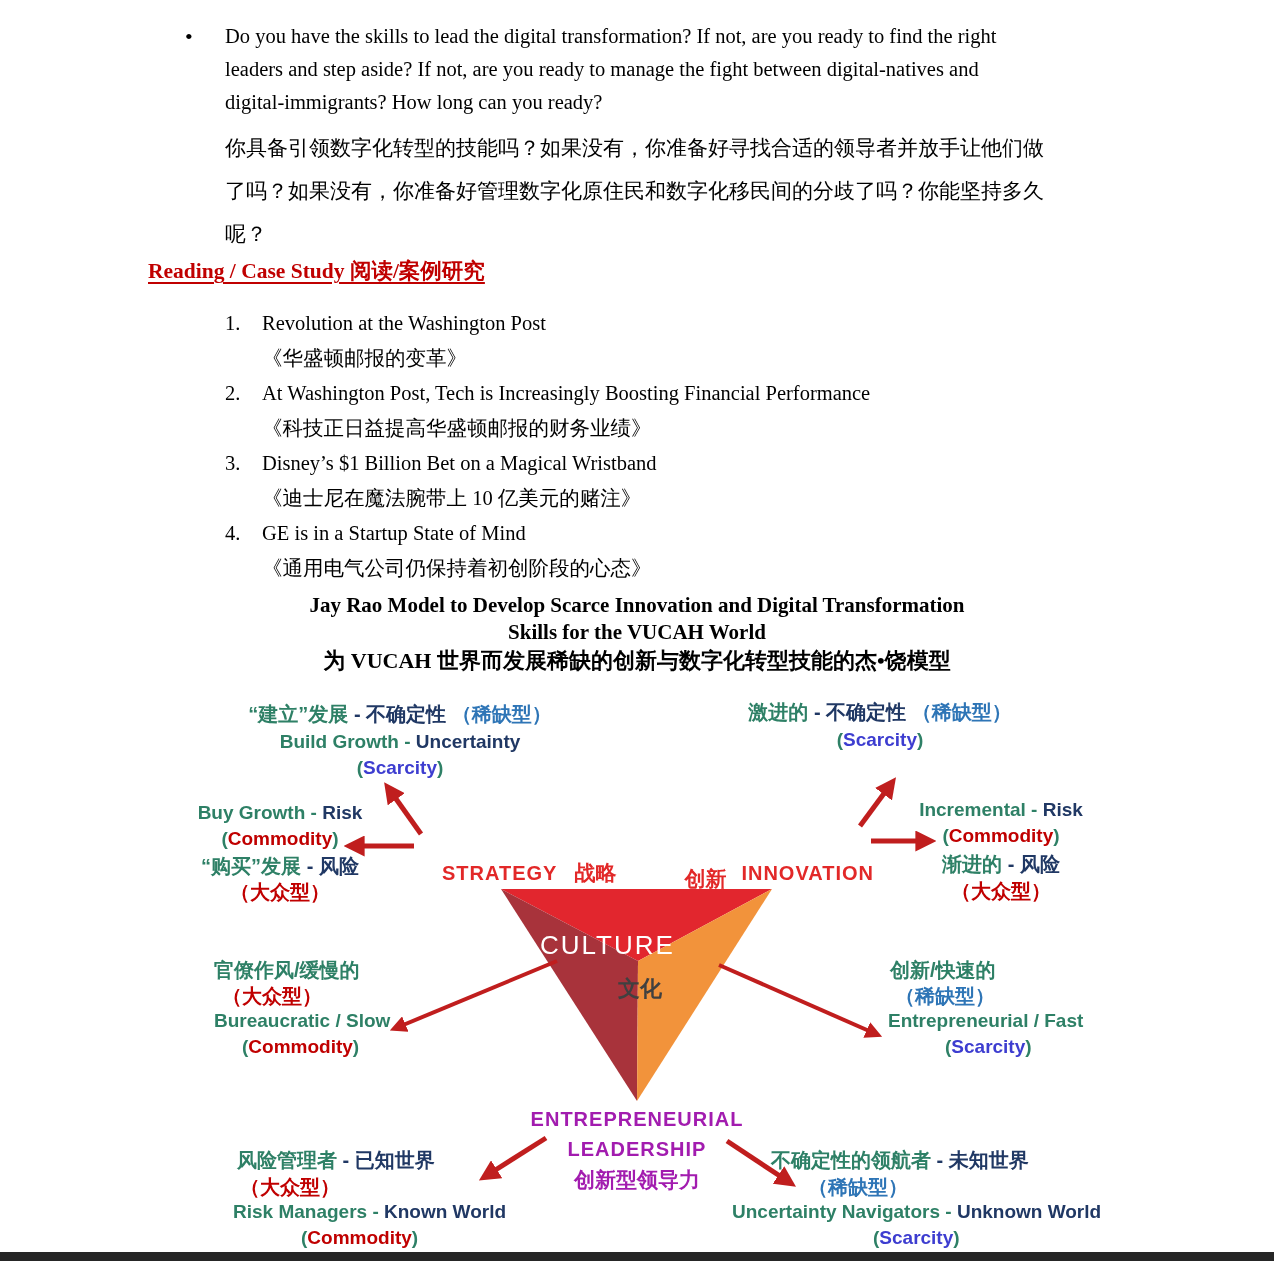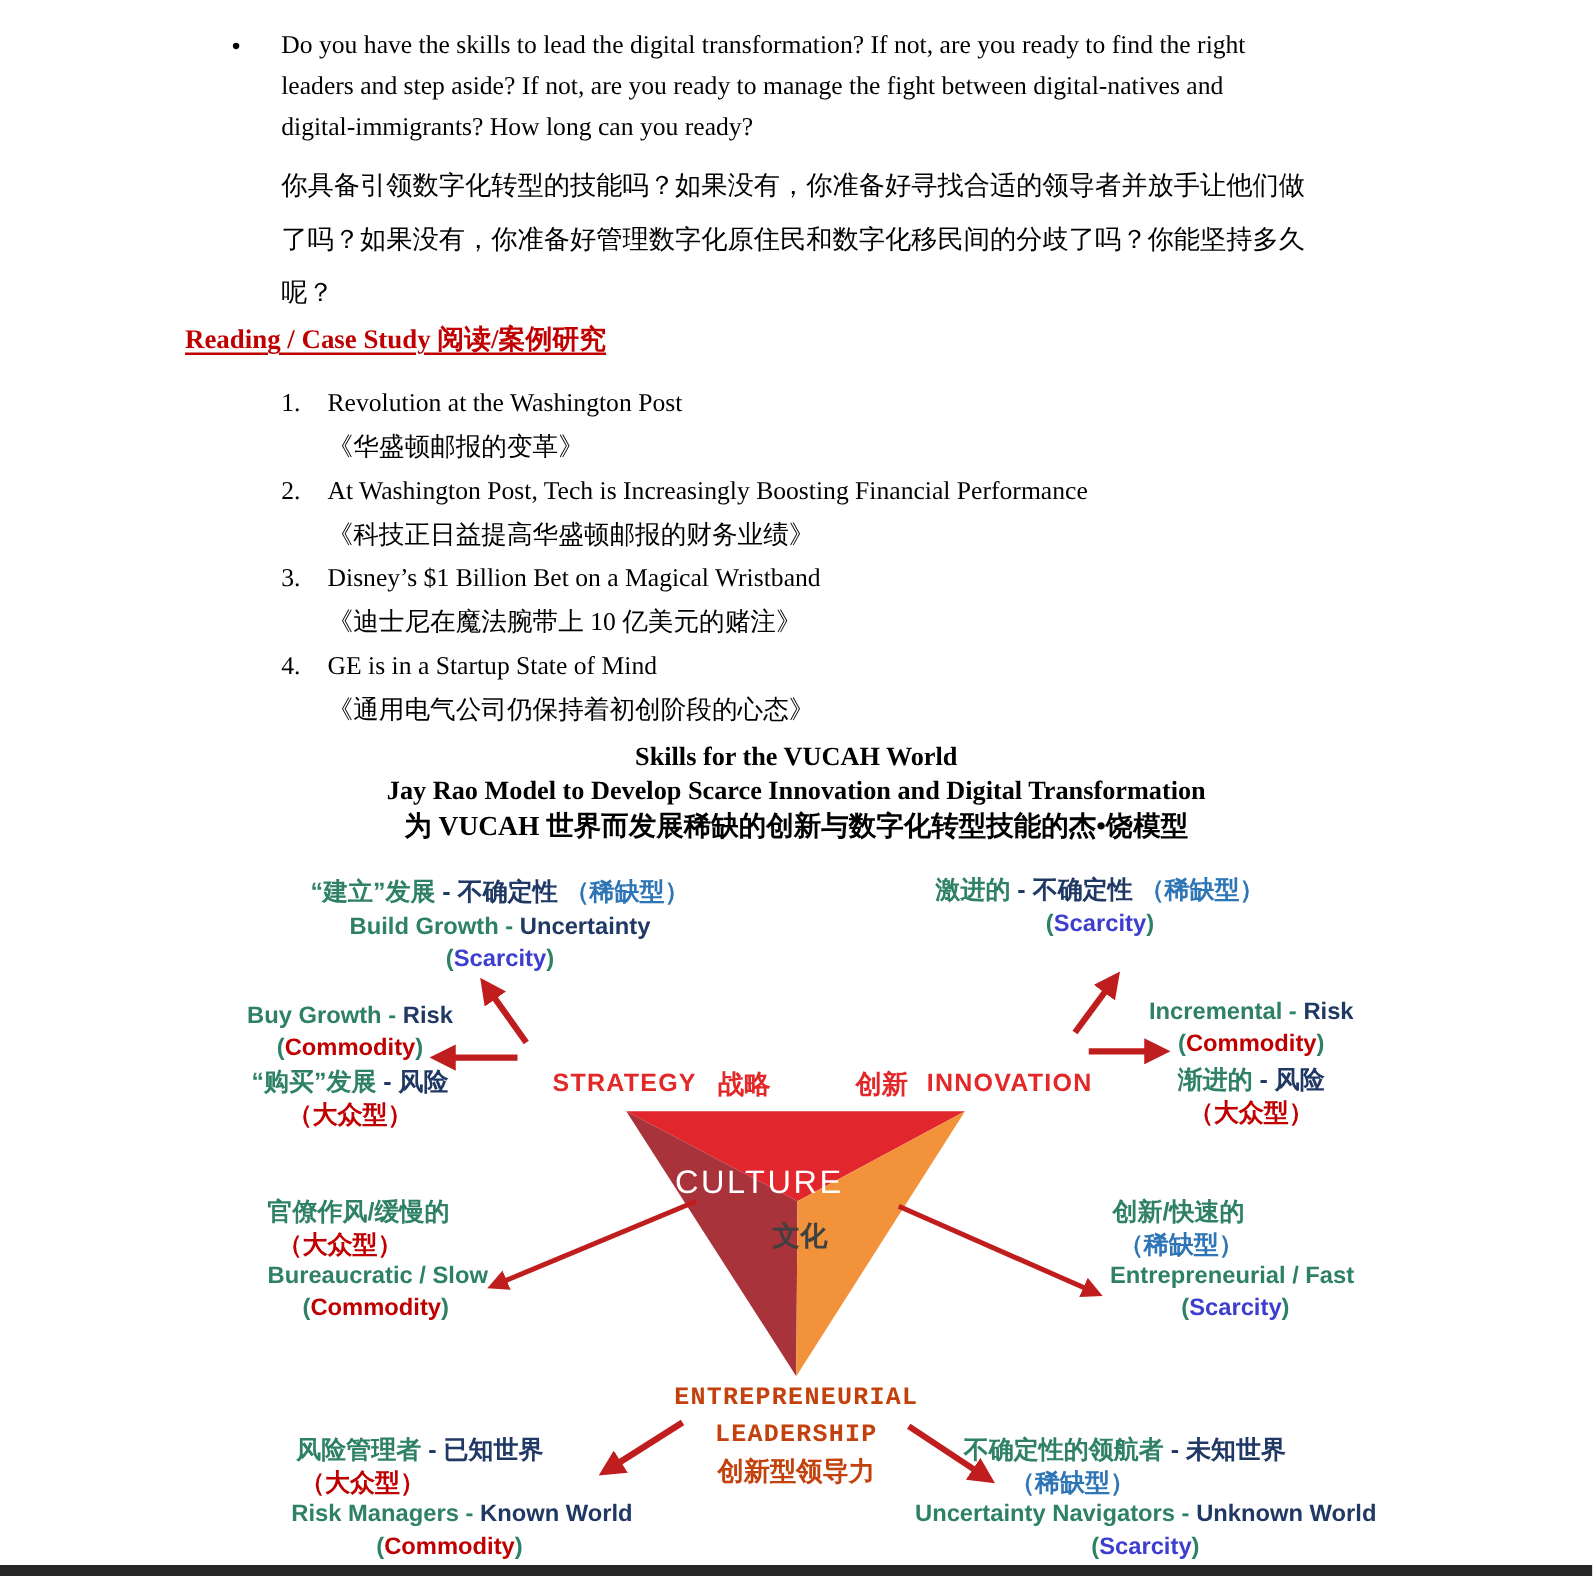--- a/index.html
+++ b/index.html
@@ -38,30 +38,30 @@
   .g { color:#2E8066; }  
   .n { color:#203864; }  
   .t { color:#2E75B6; }  
   .b { color:#3D3DD0; }  
   .r { color:#C00000; }  
 
   .strategy-row { position:absolute; left:442px; top:853px; display:flex; align-items:center;
                   font-family:"Liberation Sans", sans-serif; color:#E22828; white-space:nowrap; }
   .sr-en { font-size:20px; font-weight:bold; letter-spacing:1px; }
   .sr-zh { font-size:21px; font-weight:bold; }
-  .gap1 { margin-left:17px; } .gap2 { margin-left:68px; } .gap3 { margin-left:15px; }
+  .gap1 { margin-left:17px; } .gap2 { margin-left:68px;margin-top:12px; } .gap3 { margin-left:15px; }
 
   .culture   { position:absolute; left:540px; top:930px; width:200px; text-align:left;
                font-family:"Liberation Sans", sans-serif; color:#ffffff; font-size:26px;
                font-weight:400; letter-spacing:2px; }
   .culture-zh{ position:absolute; left:560px; top:974px; width:160px; text-align:center;
                font-family:"Liberation Sans", sans-serif; color:#404040; font-size:22px; font-weight:bold; }
 
   .el-block { position:absolute; left:487px; top:1104px; width:300px; text-align:center;
-              font-family:Liberation Mono, monospace; color:#c2410c; }
+              font-family:Liberation Sans, sans-serif; color:#a21caf; }
   .el-en { font-size:20px; font-weight:bold; line-height:30px; letter-spacing:1px; }
   .el-zh { font-size:21px; font-weight:bold; line-height:32px; }
 
   .ml8  { margin-left:8px; }  .ml28 { margin-left:28px; } .ml2 { margin-left:2px; }
   .ml7  { margin-left:7px; }  .ml57 { margin-left:57px; } .ml4 { margin-left:4px; }
   .ml68 { margin-left:68px; } .ml71 { margin-left:39px; } .ml76 { margin-left:76px; }
   .ml141{ margin-left:141px; }
 
   .bottom-edge { position:absolute; left:0; top:1252px; width:1274px; height:9px; background:#262626; }
 </style>
@@ -107,22 +107,22 @@
     <div>
       <div class="reading-en">
           <span class="reading-num">4.</span>
           <span>GE is in a Startup State of Mind</span>
         </div>
       <div class="reading-zh">《通用电气公司仍保持着初创阶段的心态》</div>
     </div>
   </div>
 
   <div class="model-title">
+    <div class="mt-en">Jay Rao Model to Develop Scarce Innovation and Digital Transformation</div>
     <div class="mt-en">Skills for the VUCAH World</div>
-    <div class="mt-en">Jay Rao Model to Develop Scarce Innovation and Digital Transformation</div>
     <div class="mt-zh">为 VUCAH 世界而发展稀缺的创新与数字化转型技能的杰•饶模型</div>
   </div>
 
   <svg class="overlay" viewBox="0 0 1274 1261">
     <defs>
       <marker id="ah" viewBox="0 0 10 10" refX="6" refY="5" markerWidth="4.2" markerHeight="4.2" orient="auto-start-reverse">
         <path d="M0,0 L10,5 L0,10 z" fill="#C01E1E"></path>
       </marker>
     </defs>
     <polygon points="501,889 772,889 638,961" fill="#E2262E"></polygon>

